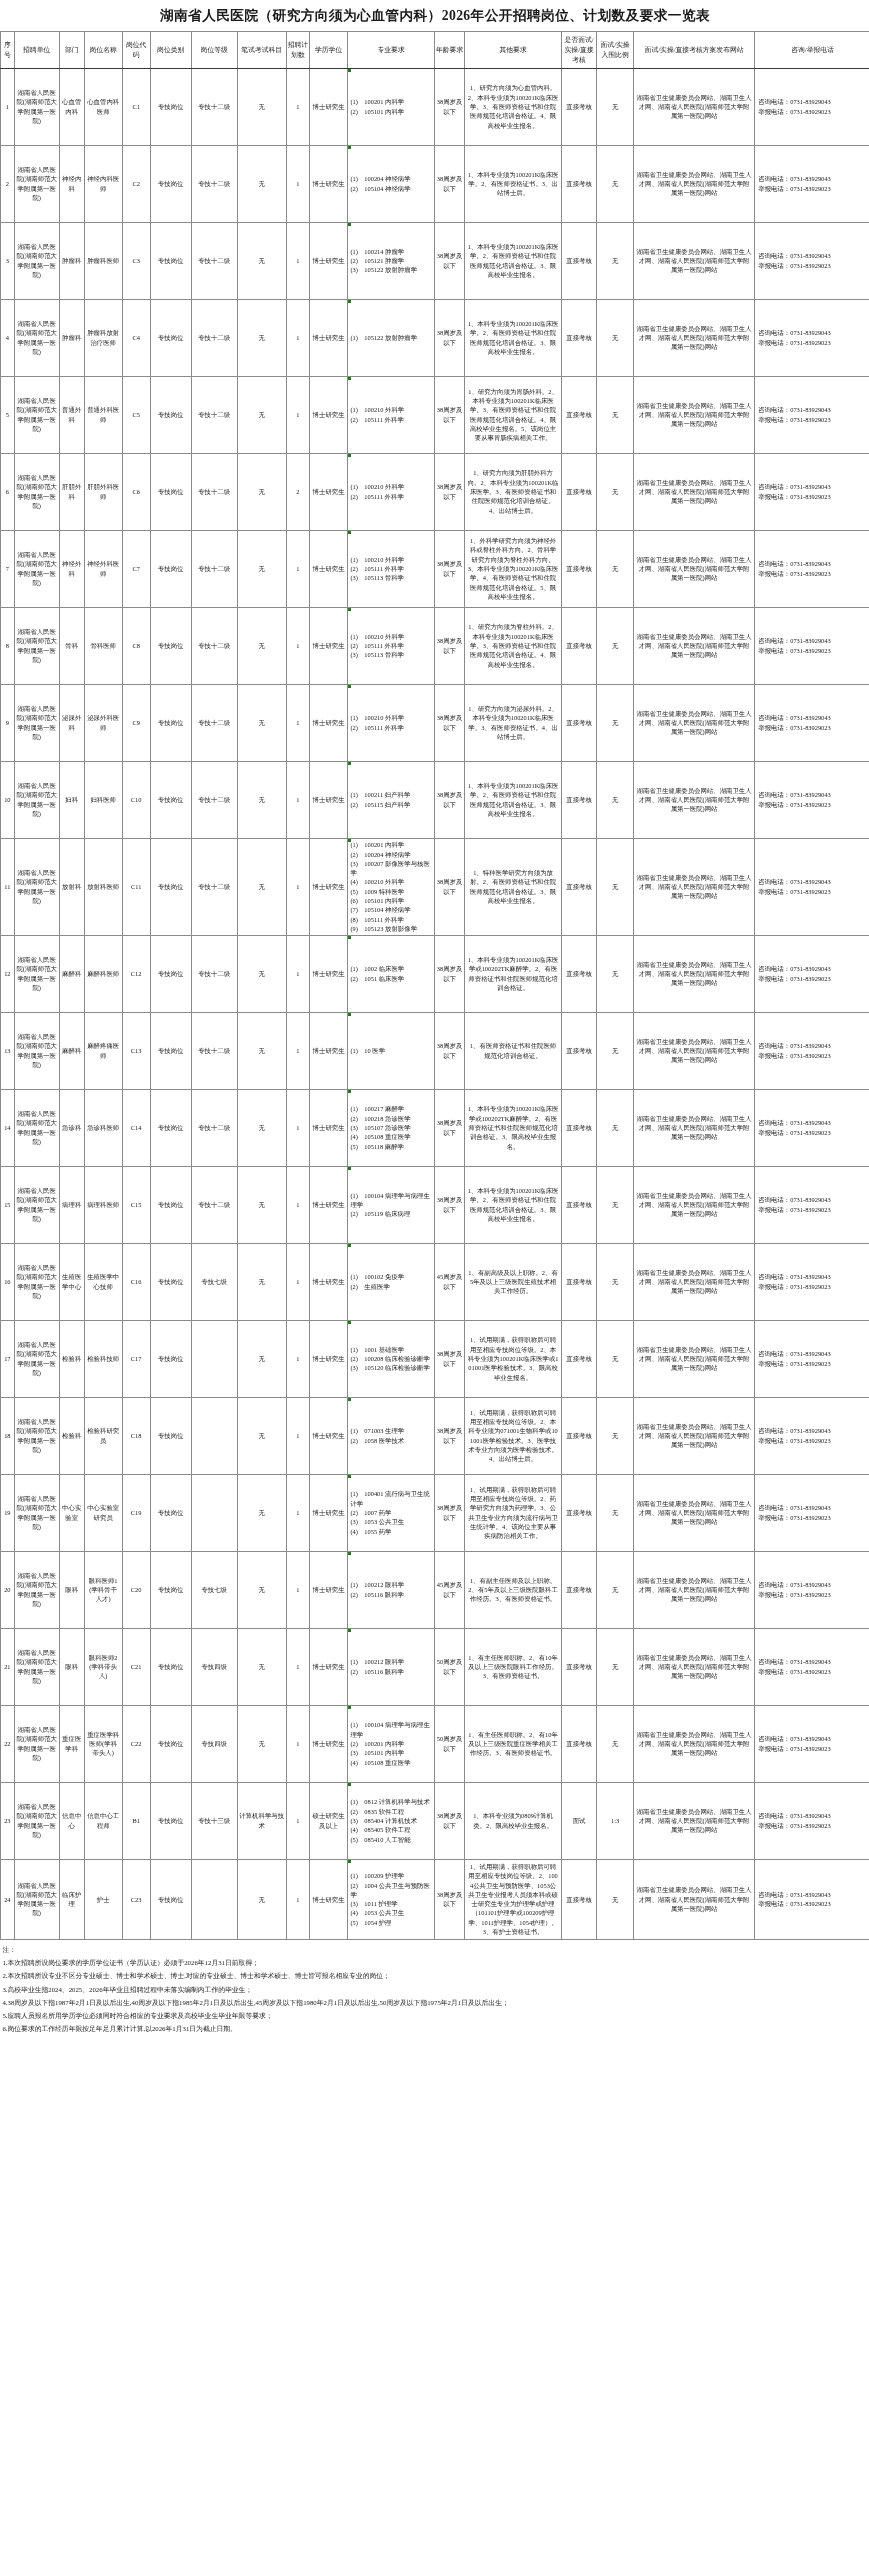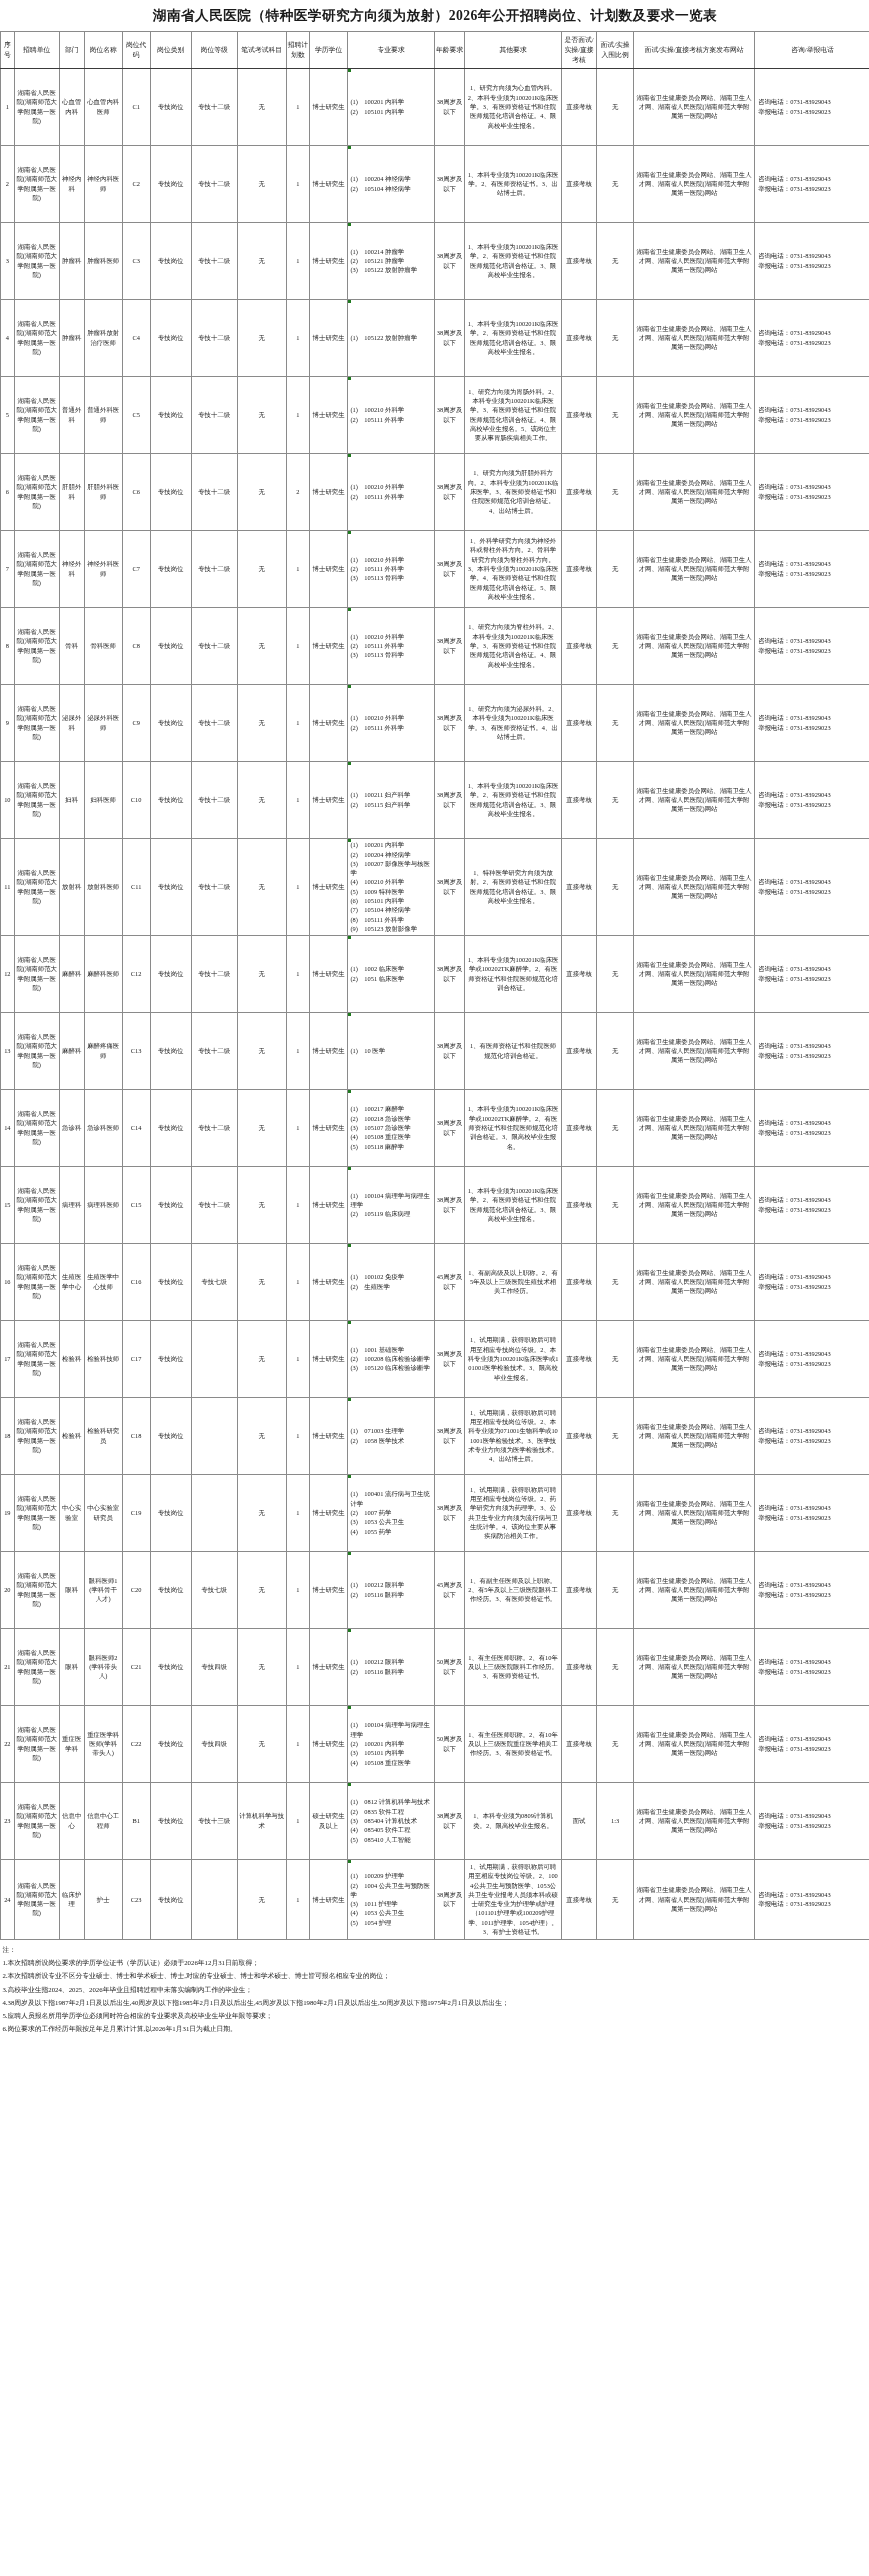--- a/index.html
+++ b/index.html
@@ -17,21 +17,21 @@
   .c-majors:before{content:"";position:absolute;top:0;left:0;width:3.2px;height:3.2px;background:#1f7a1f;}
   .c-phone{text-align:left;padding-left:3.2px;}
   .c-phone span{display:block;white-space:nowrap;}
   .c-other{padding:2.4px 2.4px;}
   .notes{font-size:6.8px;line-height:1.95;padding:3.2px 2.4px 8px 2.4px;}
   .notes div{white-space:normal;}
 </style>
 </head>
 <body>
 
-<div class="title">湖南省人民医院（特种医学研究方向须为放射）2026年公开招聘岗位、计划数及要求一览表</div>
+<div class="title">湖南省人民医院（研究方向须为心血管内科）2026年公开招聘岗位、计划数及要求一览表</div>
 
 <table>
   <colgroup>
     <col style="width:13.7px">
       <col style="width:45px">
       <col style="width:25px">
       <col style="width:38px">
     <col style="width:28px">
       <col style="width:41px">
       <col style="width:46px">

